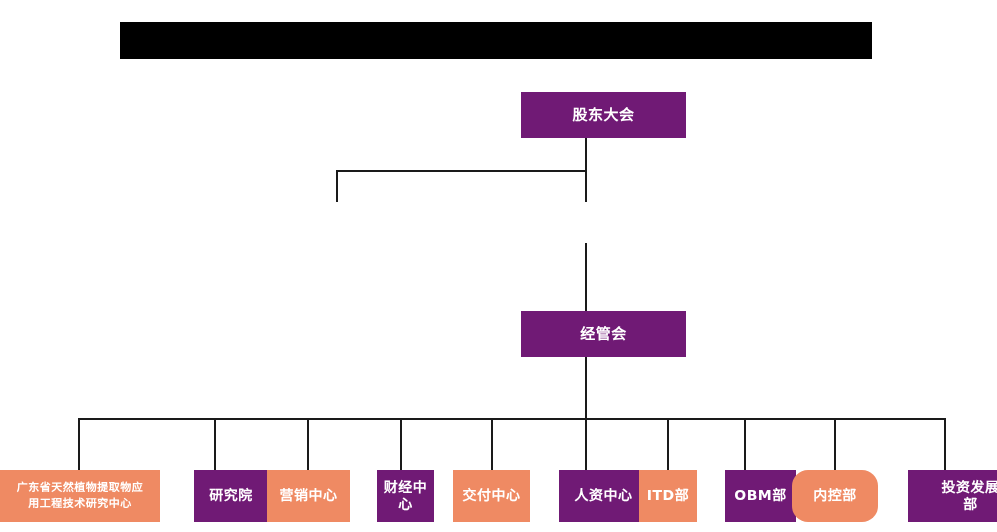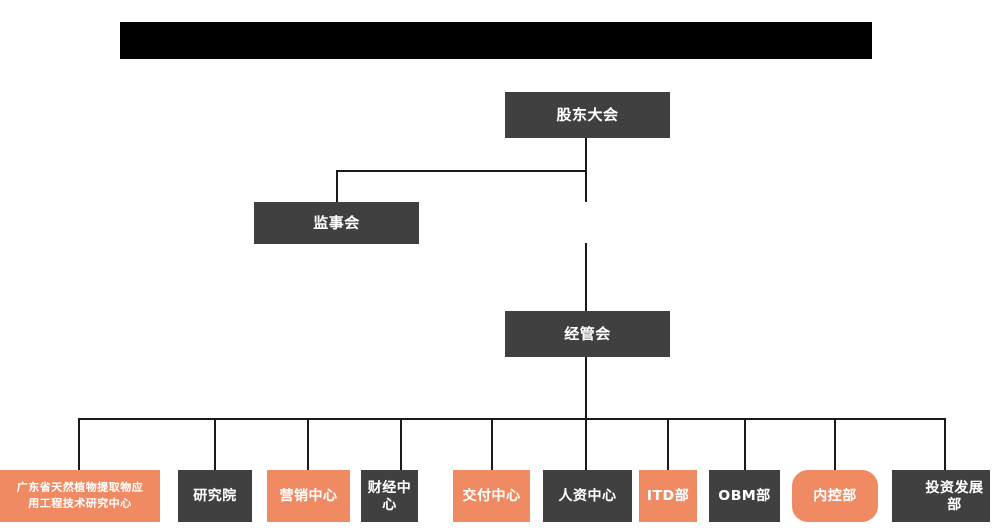--- a/index.html
+++ b/index.html
@@ -41,21 +41,21 @@
     display: flex;
     align-items: center;
     justify-content: center;
     text-align: center;
     color: #ffffff;
     font-weight: 700;
     letter-spacing: 0.5px;
     line-height: 1.25;
     user-select: none;
   }
-  .node.dark  { background: #404040; }
+  .node.dark  { background: #701a75; margin-left: 16px; }
   .node.light { background: #EF8A63; }
 
   .lvl1 { font-size: 15px; }
   .lvl2 { font-size: 15px; }
   .lvl3 { font-size: 15px; }
   .leaf { font-size: 14px; }
   .leaf.tiny { font-size: 11px; font-weight: 700; padding: 0 6px; line-height: 1.45; }
 </style>
 </head>
 <body>
@@ -86,23 +86,20 @@
   <div class="line vline" style="left:585px; top:418px; height:52px;"></div>
   <div class="line vline" style="left:667px; top:418px; height:52px;"></div>
   <div class="line vline" style="left:744px; top:418px; height:52px;"></div>
   <div class="line vline" style="left:834px; top:418px; height:52px;"></div>
   <div class="line vline" style="left:944px; top:418px; height:52px;"></div>
 
   <div class="node dark lvl1" style="left:505px; top:92px; width:165px; height:46px;">
     <span>股东大会</span>
   </div>
 
-  <div class="node dark lvl2" style="left:254px; top:202px; width:165px; height:42px;">
-    <span>监事会</span>
-  </div>
 
 
   <div class="node dark lvl3" style="left:505px; top:311px; width:165px; height:46px;">
     <span>经管会</span>
   </div>
 
   <div class="node light leaf tiny" style="left:0px; top:470px; width:160px; height:52px; flex-direction:column;">
     <span>广东省天然植物提取物应</span>
     <span>用工程技术研究中心</span>
   </div>

